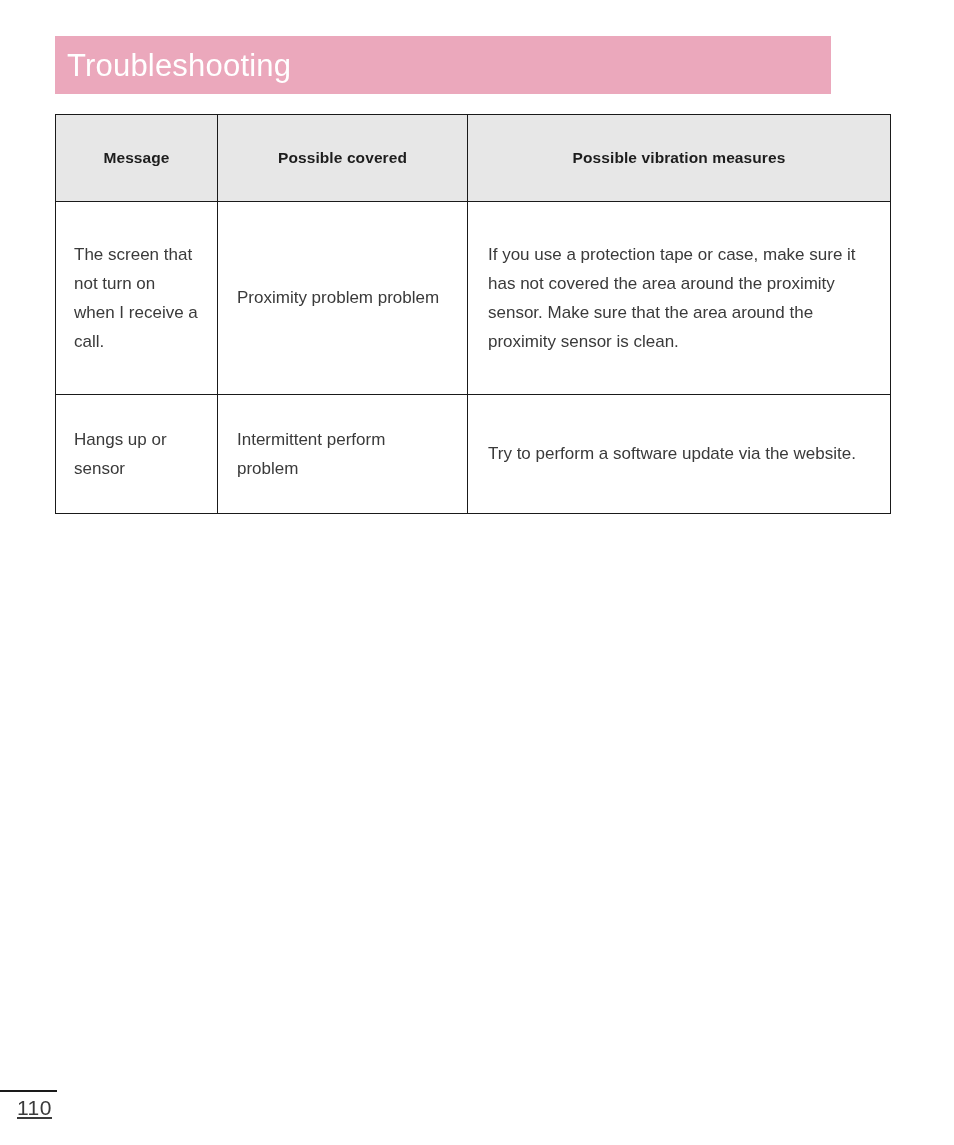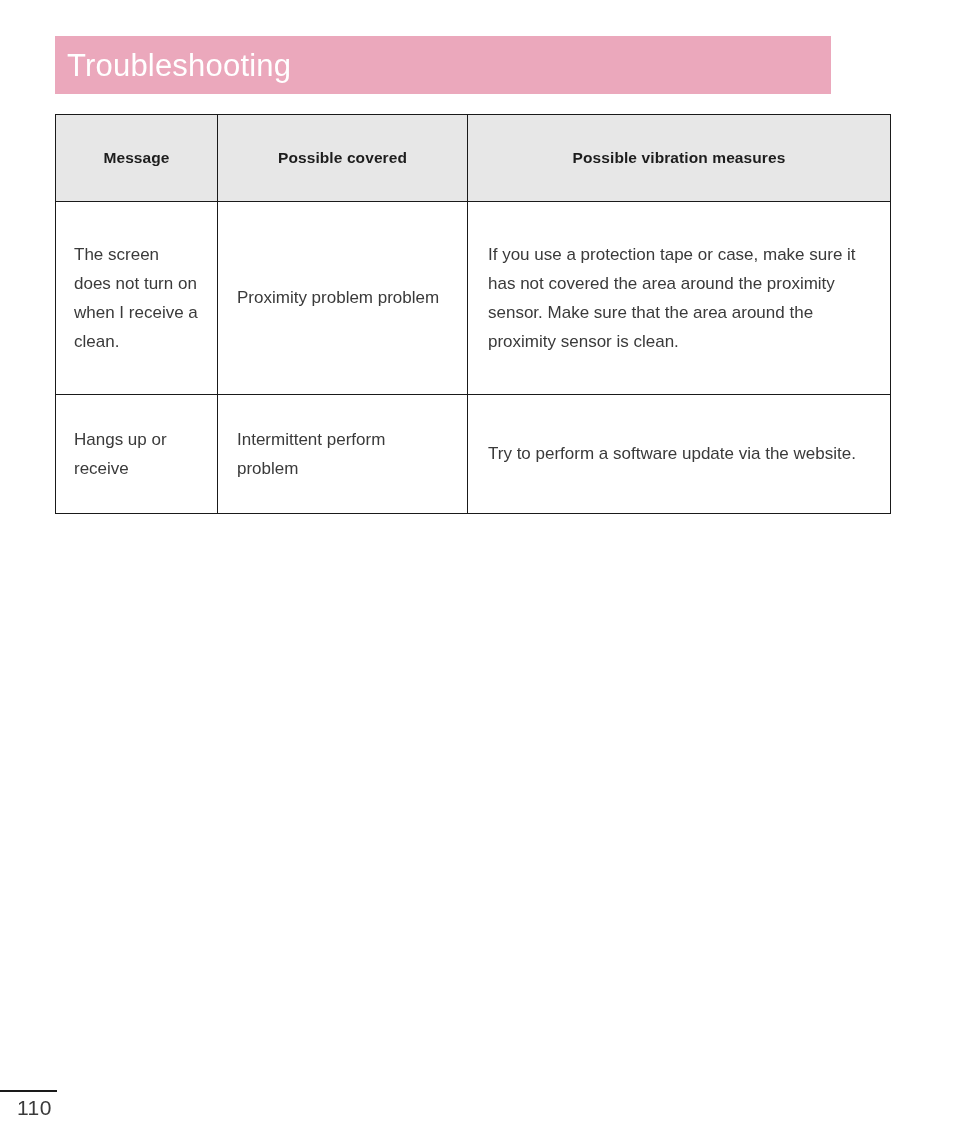--- a/index.html
+++ b/index.html
@@ -96,20 +96,21 @@
     background: #1a1a1a;
   }
   .page-num {
     position: absolute;
     left: 17px;
     top: 1096px;
     font-size: 21px;
     font-weight: 300;
     color: #3a3a3a;
     letter-spacing: 0.5px;
+    text-decoration: underline;
   }
 </style>
 </head>
 <body>
 
 <div class="title-banner">
   <div class="title-text">Troubleshooting</div>
 </div>
 
 <div class="tbl-wrap">
@@ -122,32 +123,32 @@
     <thead>
       <tr>
         <th>Message</th>
         <th>Possible covered</th>
         <th>Possible vibration measures</th>
       </tr>
     </thead>
     <tbody>
       <tr class="r1">
         <td>
-          <div class="cell-inner col1">The screen does not turn on when I receive a clean.</div>
+          <div class="cell-inner col1">The screen that not turn on when I receive a call.</div>
         </td>
         <td>
           <div class="cell-inner col2">Proximity problem problem</div>
         </td>
         <td>
           <div class="cell-inner col3">If you use a protection tape or case, make sure it has not covered the area around the proximity sensor. Make sure that the area around the proximity sensor is clean.</div>
         </td>
       </tr>
       <tr class="r3">
         <td>
-          <div class="cell-inner col1">Hangs up or receive</div>
+          <div class="cell-inner col1">Hangs up or sensor</div>
         </td>
         <td>
           <div class="cell-inner col2">Intermittent perform problem</div>
         </td>
         <td>
           <div class="cell-inner col3">Try to perform a software update via the website.</div>
         </td>
       </tr>
     </tbody>
   </table>

